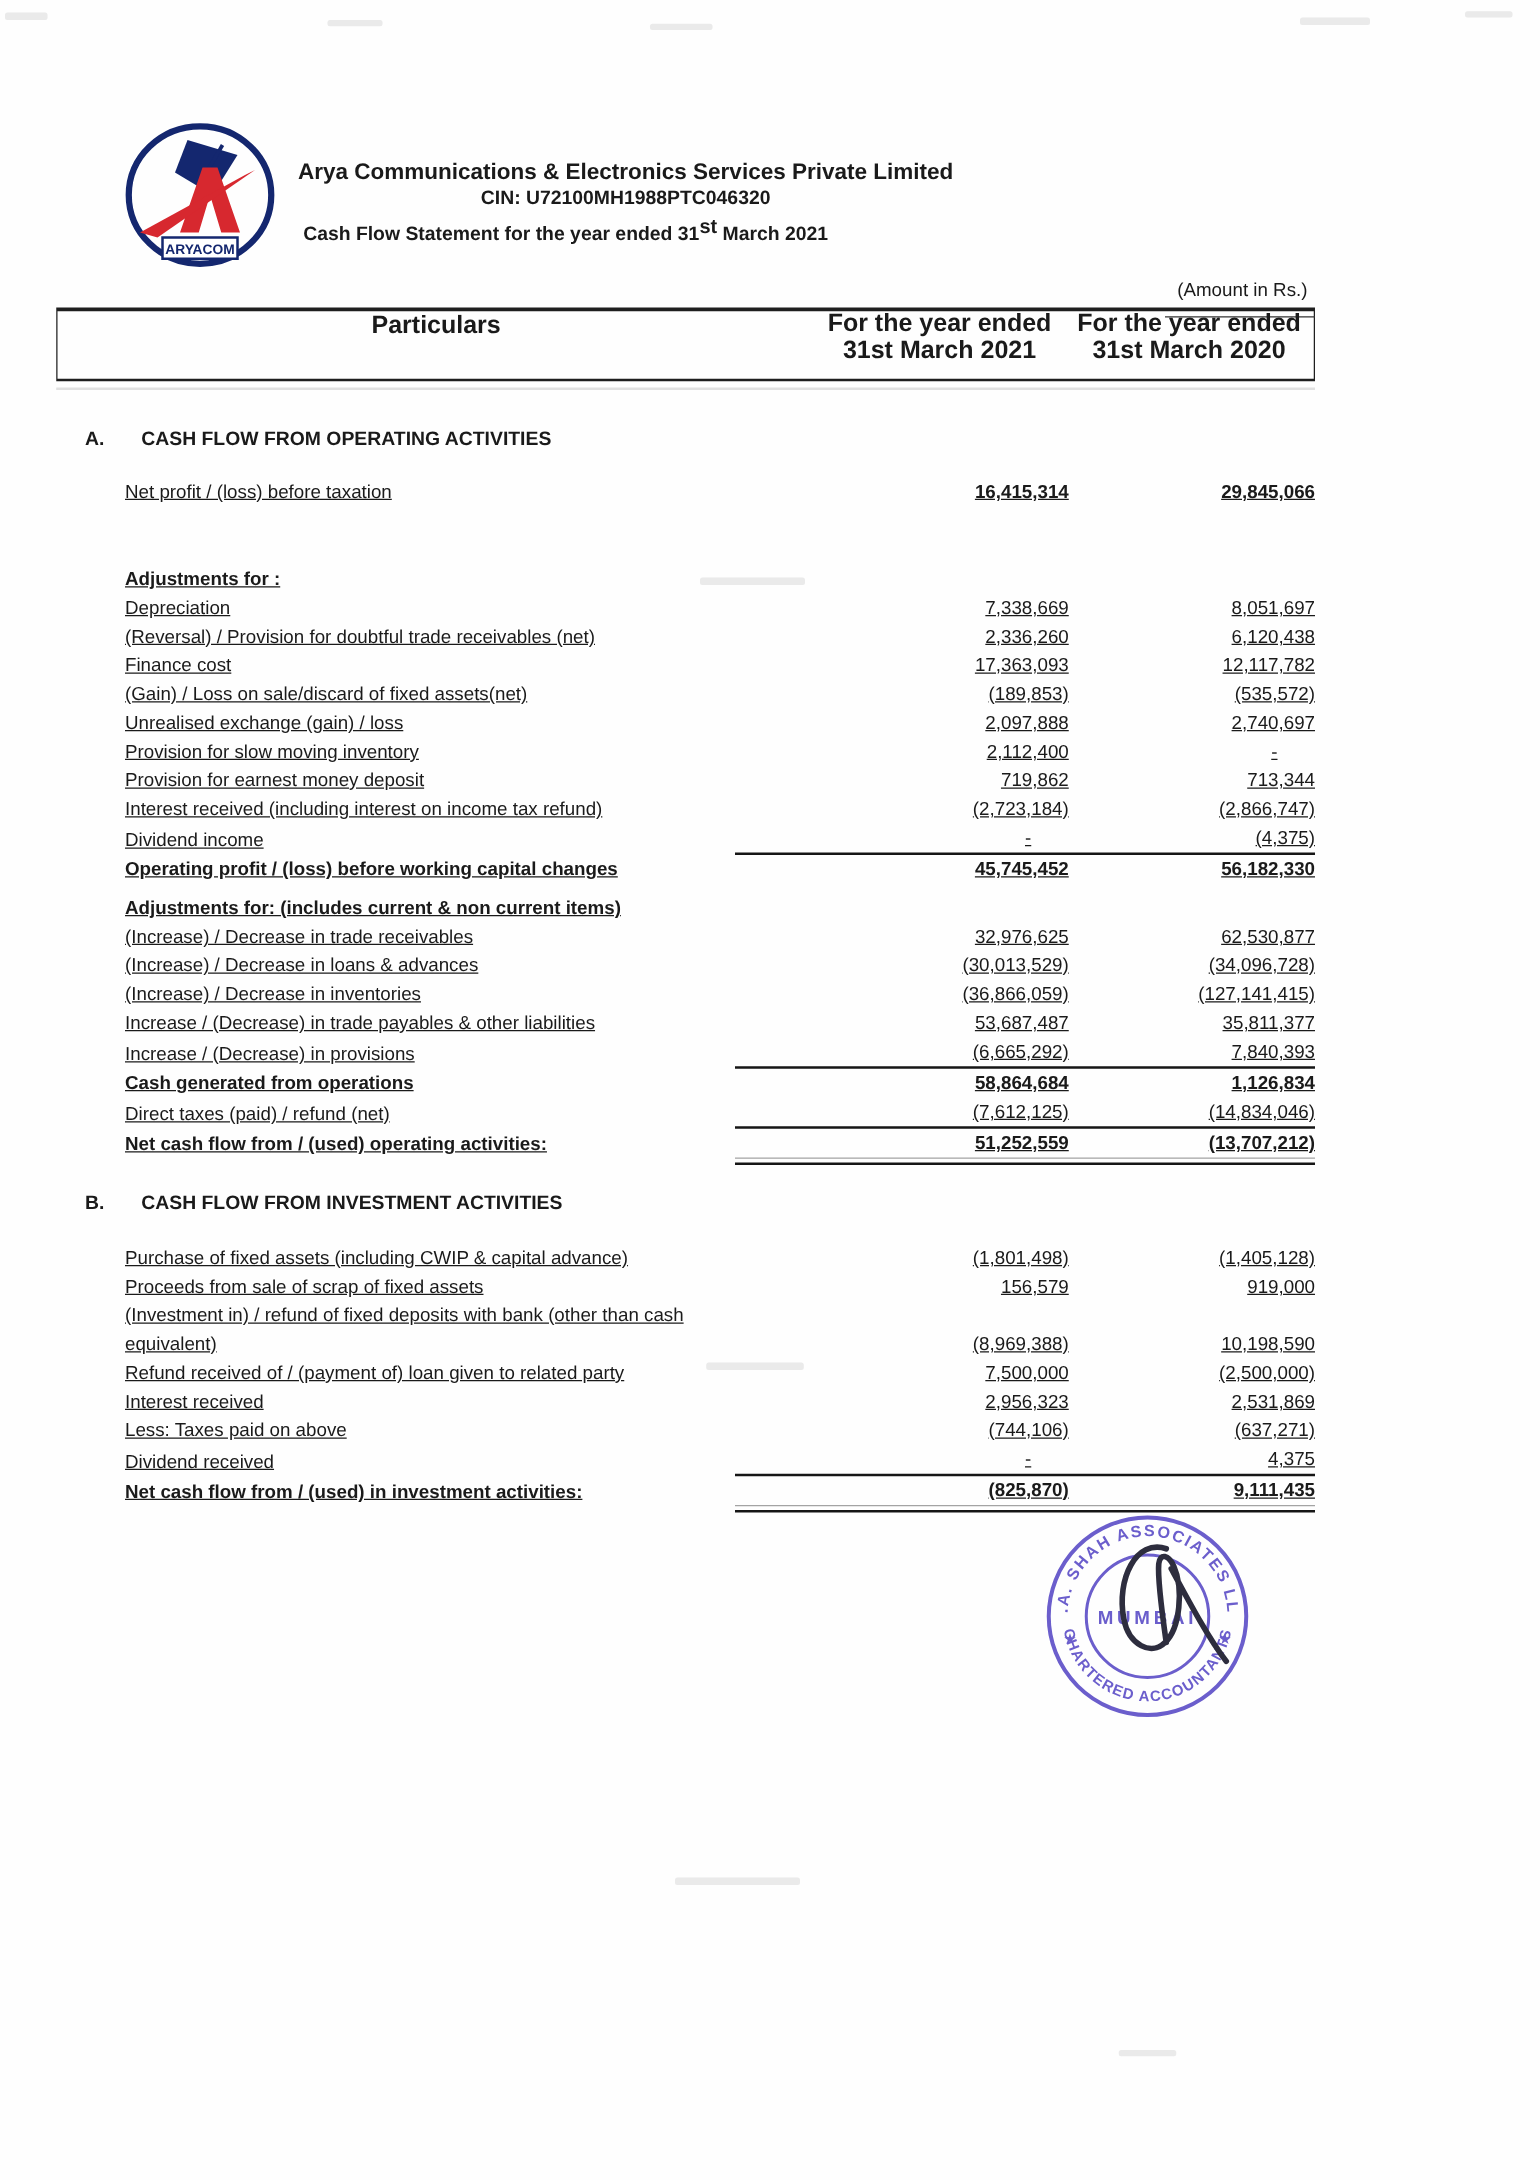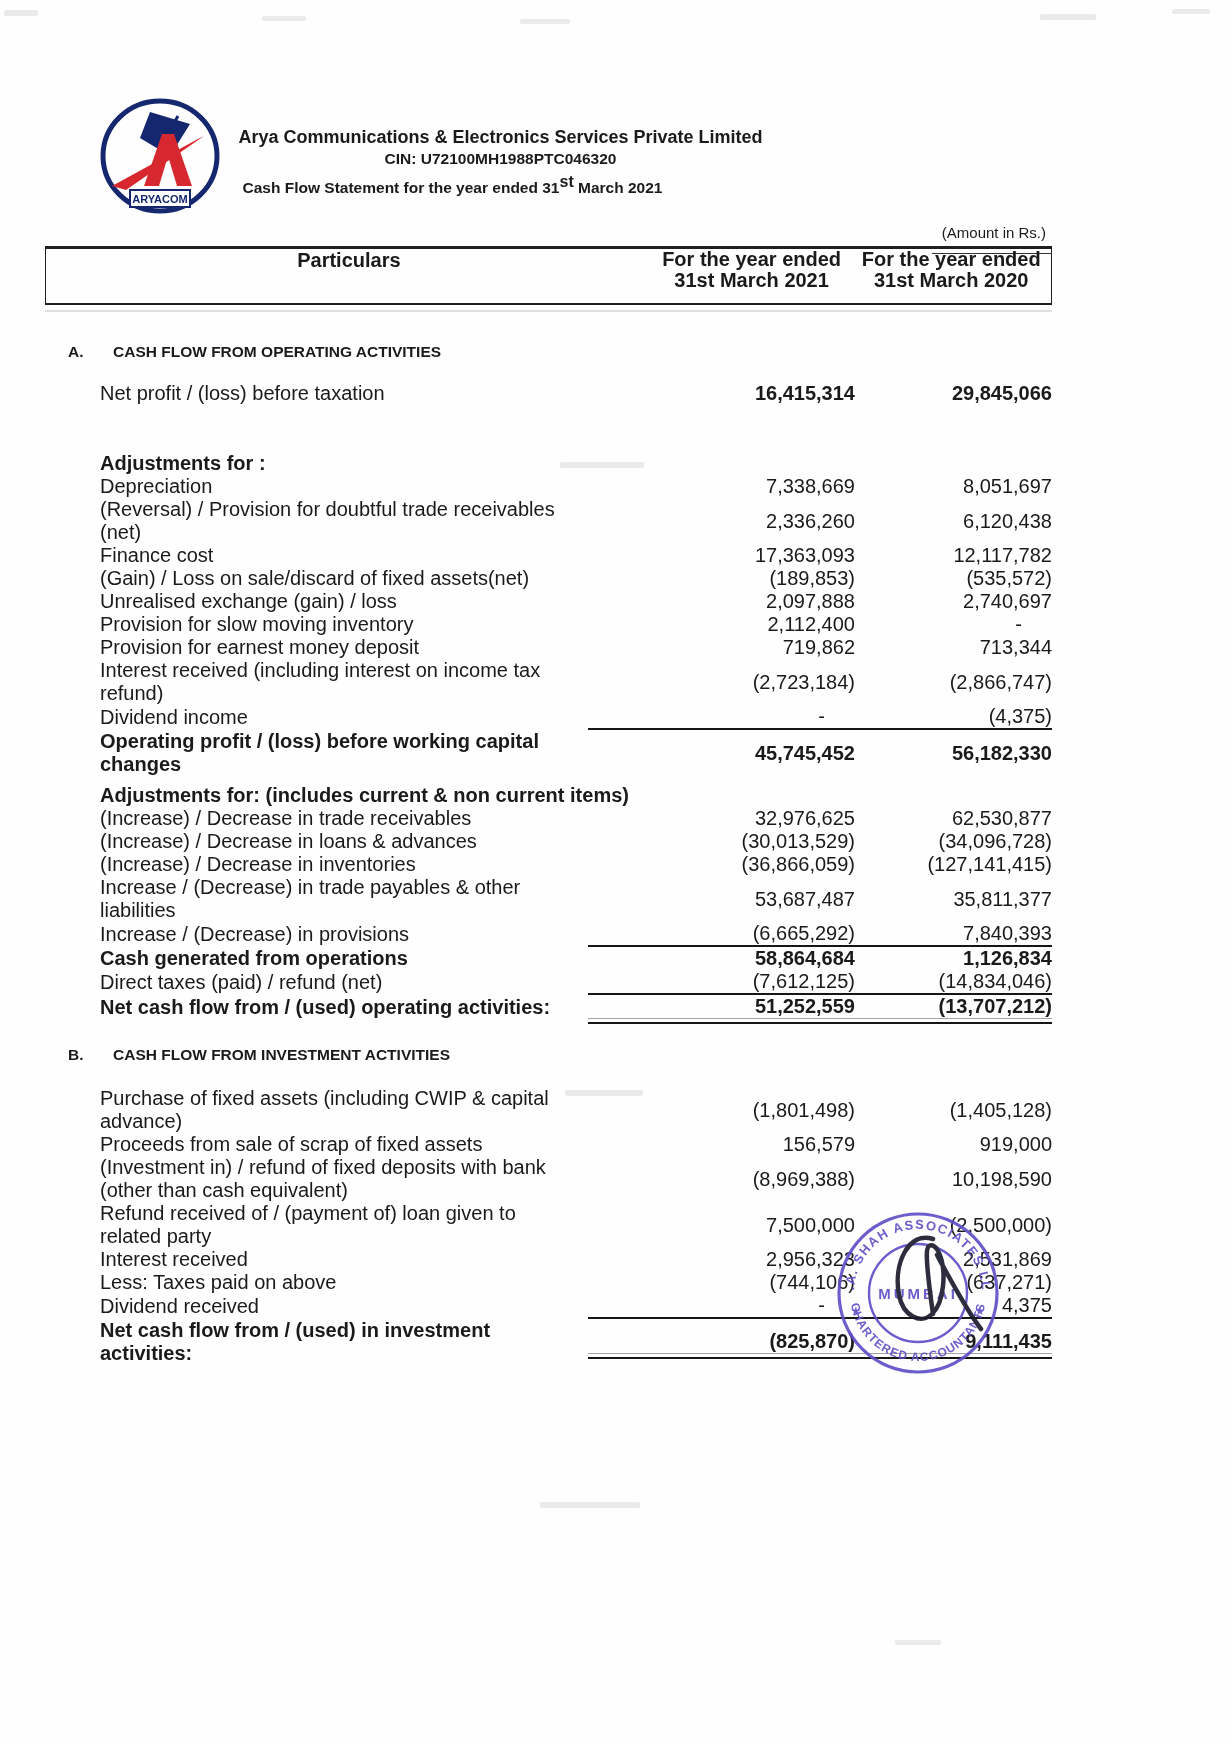--- a/index.html
+++ b/index.html
@@ -28,21 +28,21 @@
   .thead{
     border:1.6px solid #1f1f1f;border-top-width:3px;border-bottom-width:2.5px;
     display:flex;align-items:flex-start;height:54px;font-weight:bold;font-size:20px;
   }
   .th-part{width:607px;text-align:center;}
   .th-col{width:200px;text-align:center;line-height:21px;}
   .ghost{height:2px;background:#cfcfcf;opacity:.65;margin-top:5px;}
   .sec-head{display:flex;padding-left:23px;font-weight:bold;font-size:15.5px;line-height:20px;}
   .sec-letter{width:45px;}
   
-  .row{display:flex;align-items:center;font-size:20px;line-height:23px;}
+  .row{display:flex;align-items:flex-end;font-size:15px;line-height:23px;text-decoration:underline;}
   .lbl{flex:1;padding-left:55px;padding-right:8px;}
   .vals{width:464px;display:flex;position:relative;}
   .v1{width:267px;text-align:right;}
   .v2{width:197px;text-align:right;}
   .dash{padding-right:30px;box-sizing:border-box;}
   .subhead .lbl{font-weight:bold;}
   .bold .lbl,.bold .v1,.bold .v2{font-weight:bold;}
   .vb .v1,.vb .v2{font-weight:bold;}
   .u .vals{border-bottom:2px solid #161616;}
   .uu .vals{border-bottom:1px solid #a3a3a3;}

